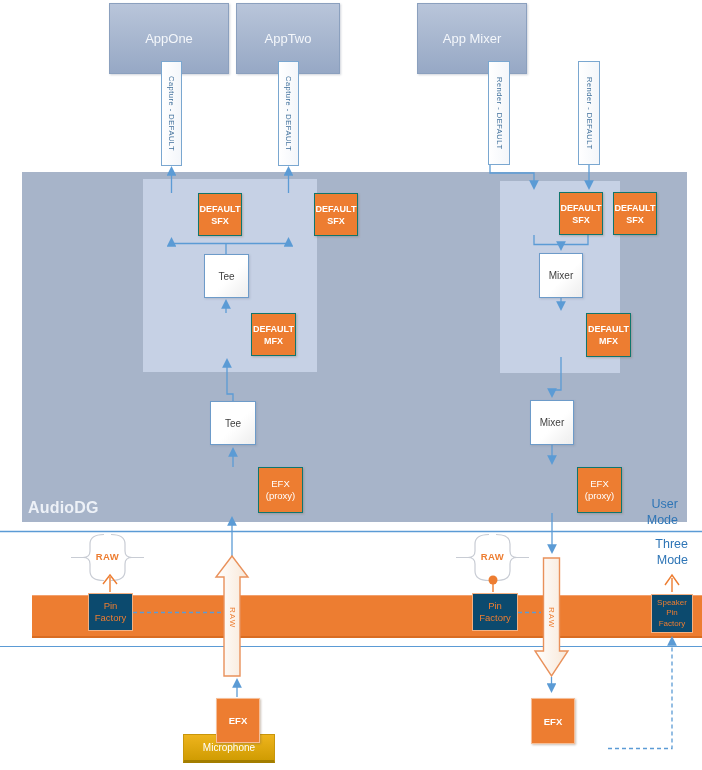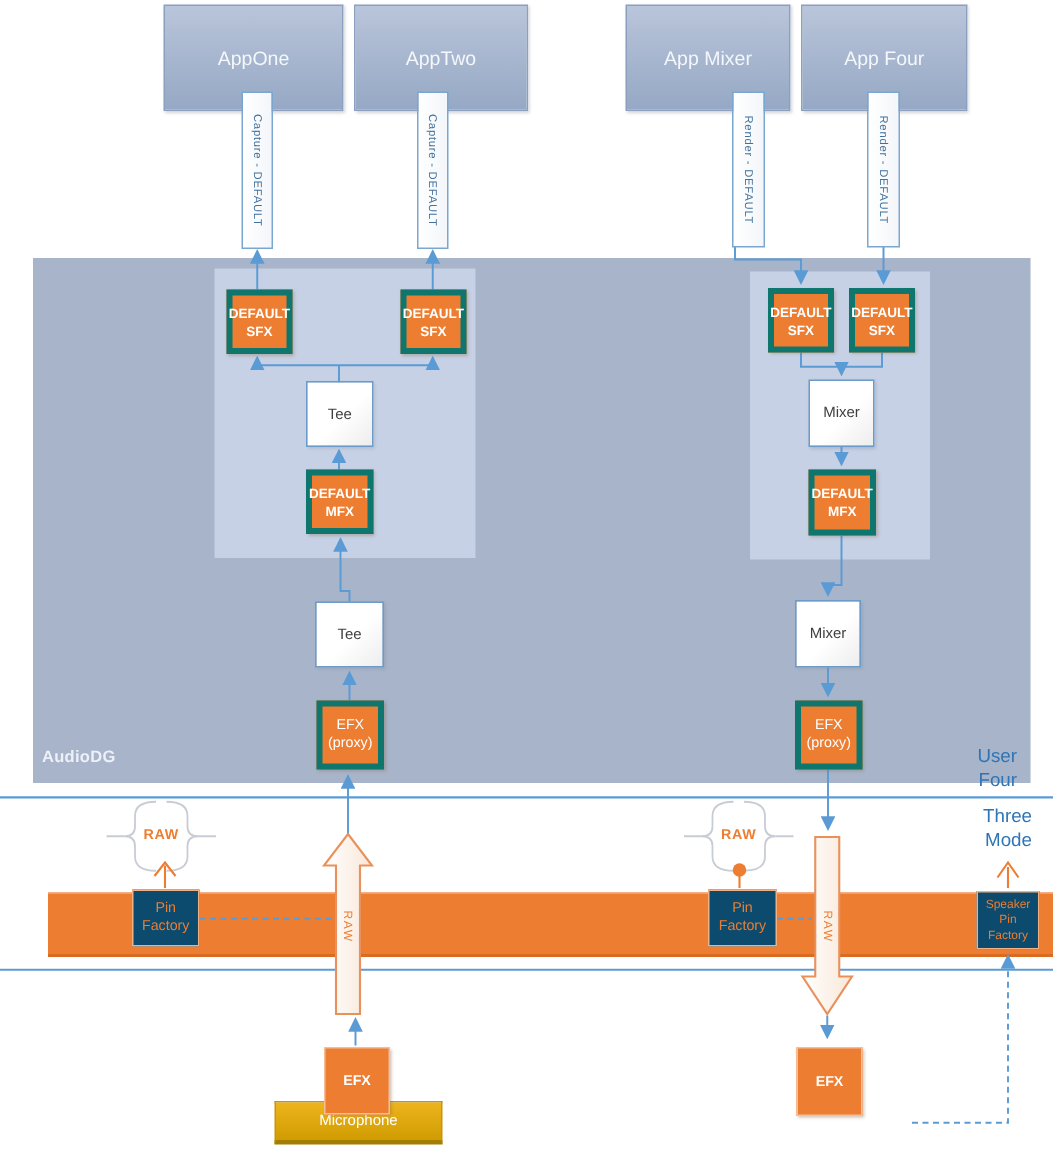--- a/index.html
+++ b/index.html
@@ -12,55 +12,55 @@
 
   
   .panel-audiodg{
     position:absolute;left:22px;top:172px;width:665px;height:350px;
     background:#a7b4c9;z-index:0;
   }
   .inner-panel{position:absolute;background:#c6d1e5;z-index:1;}
   #inner-capture{left:143px;top:179px;width:174px;height:193px;}
   #inner-render{left:500px;top:181px;width:120px;height:192px;}
   .audiodg-label{
-    position:absolute;left:28px;top:499px;color:#edf1f7;font-size:11px;
+    position:absolute;left:28px;top:499px;color:#edf1f7;font-size:16px;
     font-weight:bold;z-index:3;letter-spacing:.2px;
   }
 
   
   .app-box{
     position:absolute;top:3px;height:71px;z-index:2;
     background:linear-gradient(180deg,#b9c5da 0%,#a9b8d0 45%,#96a8c5 100%);
     border:1px solid #8ba0be;color:#f4f7fb;font-size:13px;
     display:flex;align-items:center;justify-content:center;
     box-shadow:1px 1px 2px rgba(120,130,150,.35);
   }
   #app-one{left:109px;width:120px;}
-  #app-two{left:236px;width:116px;}
+  #app-two{left:236px;width:104px;}
   #app-three{left:417px;width:110px;}
   #app-four{left:534px;width:111px;}
 
   
   .pipe{
     position:absolute;z-index:4;background:linear-gradient(90deg,#fff,#f3f6fa);
     border:1px solid #7aa7d0;color:#41719c;font-size:7.5px;letter-spacing:.5px;
     display:flex;align-items:center;justify-content:center;
     writing-mode:vertical-rl;text-orientation:mixed;
   }
   #pipe-a{left:161px;top:61px;width:21px;height:105px;}
   #pipe-b{left:278px;top:61px;width:21px;height:105px;}
   #pipe-c{left:488px;top:61px;width:22px;height:104px;}
   #pipe-d{left:578px;top:61px;width:22px;height:104px;}
 
   
   .onode{
-    position:absolute;z-index:3;background:#ED7D31;border:4px solid #0f766e;
+    position:absolute;z-index:3;background:#ED7D31;border:1px solid #0f766e;
     color:#fff;display:flex;align-items:center;justify-content:center;
     text-align:center;white-space:pre-line;font-size:9px;line-height:12px;
-    font-weight:bold;box-shadow:1px 1px 2px rgba(130,100,70,.35);
+    font-weight:bold;box-shadow:1px 1px 2px rgba(130,100,70,.35);margin-left:47px;
   }
   .wnode{
     position:absolute;z-index:3;background:linear-gradient(135deg,#ffffff 55%,#ededed 100%);
     border:1px solid #6d9bc9;color:#3f3f3f;display:flex;align-items:center;
     justify-content:center;font-size:10px;box-shadow:1px 1px 2px rgba(120,130,150,.3);
   }
   #sfx-c1{left:151px;top:193px;width:44px;height:43px;}
   #sfx-c2{left:267px;top:193px;width:44px;height:43px;}
   #tee-upper{left:204px;top:254px;width:45px;height:44px;}
   #mfx-c{left:204px;top:313px;width:45px;height:43px;}
@@ -108,21 +108,21 @@
   }
   #raw-stream-c{left:224px;top:596px;width:16px;height:44px;}
   #raw-stream-r{left:543px;top:596px;width:17px;height:44px;}
 
   
   .device-bar{
     position:absolute;z-index:2;background:linear-gradient(180deg,#eeb41d,#d09c02);
     border:1px solid #c9960a;border-bottom:3px solid #a37e00;color:#fff;
     font-size:10px;display:flex;align-items:center;justify-content:center;
   }
-  #mic-bar{left:183px;top:734px;width:112px;height:29px;}
+  #mic-bar{left:183px;top:734px;width:92px;height:29px;}
   #spk-bar{left:497px;top:734px;width:111px;height:29px;}
   .efx-box{
     position:absolute;z-index:3;background:#ED7D31;border:1px solid #f6be97;
     color:#fff;font-size:9.5px;font-weight:bold;display:flex;align-items:center;
     justify-content:center;box-shadow:1px 1px 2px rgba(130,100,70,.4);
   }
   #efx-mic{left:216px;top:698px;width:44px;height:45px;}
   #efx-spk{left:531px;top:698px;width:44px;height:46px;}
 
   
@@ -134,21 +134,20 @@
 <div id="stage">
 
   <div class="panel-audiodg"></div>
   <div class="inner-panel" id="inner-capture"></div>
   <div class="inner-panel" id="inner-render"></div>
   <div class="audiodg-label">AudioDG</div>
 
   <div class="app-box" id="app-one">AppOne</div>
   <div class="app-box" id="app-two">AppTwo</div>
   <div class="app-box" id="app-three">App Mixer</div>
-  <div class="app-box" id="app-four">App Four</div>
 
   <div class="pipe" id="pipe-a">Capture - DEFAULT</div>
   <div class="pipe" id="pipe-b">Capture - DEFAULT</div>
   <div class="pipe" id="pipe-c">Render - DEFAULT</div>
   <div class="pipe" id="pipe-d">Render - DEFAULT</div>
 
   <div class="onode" id="sfx-c1">DEFAULT
 SFX</div>
   <div class="onode" id="sfx-c2">DEFAULT
 SFX</div>
@@ -164,21 +163,21 @@
   <div class="onode" id="sfx-r2">DEFAULT
 SFX</div>
   <div class="wnode" id="mixer-upper">Mixer</div>
   <div class="onode" id="mfx-r">DEFAULT
 MFX</div>
   <div class="wnode" id="mixer-lower">Mixer</div>
   <div class="onode" id="efx-proxy-r">EFX
 (proxy)</div>
 
   <div class="mode-label" id="user-mode">User
-Four</div>
+Mode</div>
   <div class="mode-label" id="kernel-mode">Three
 Mode</div>
 
   <div class="kernel-bar"></div>
   <div class="raw-badge-label" id="raw-badge-c">RAW</div>
   <div class="raw-badge-label" id="raw-badge-r">RAW</div>
   <div class="pin-box" id="pin-c">Pin
 Factory</div>
   <div class="pin-box" id="pin-r">Pin
 Factory</div>

